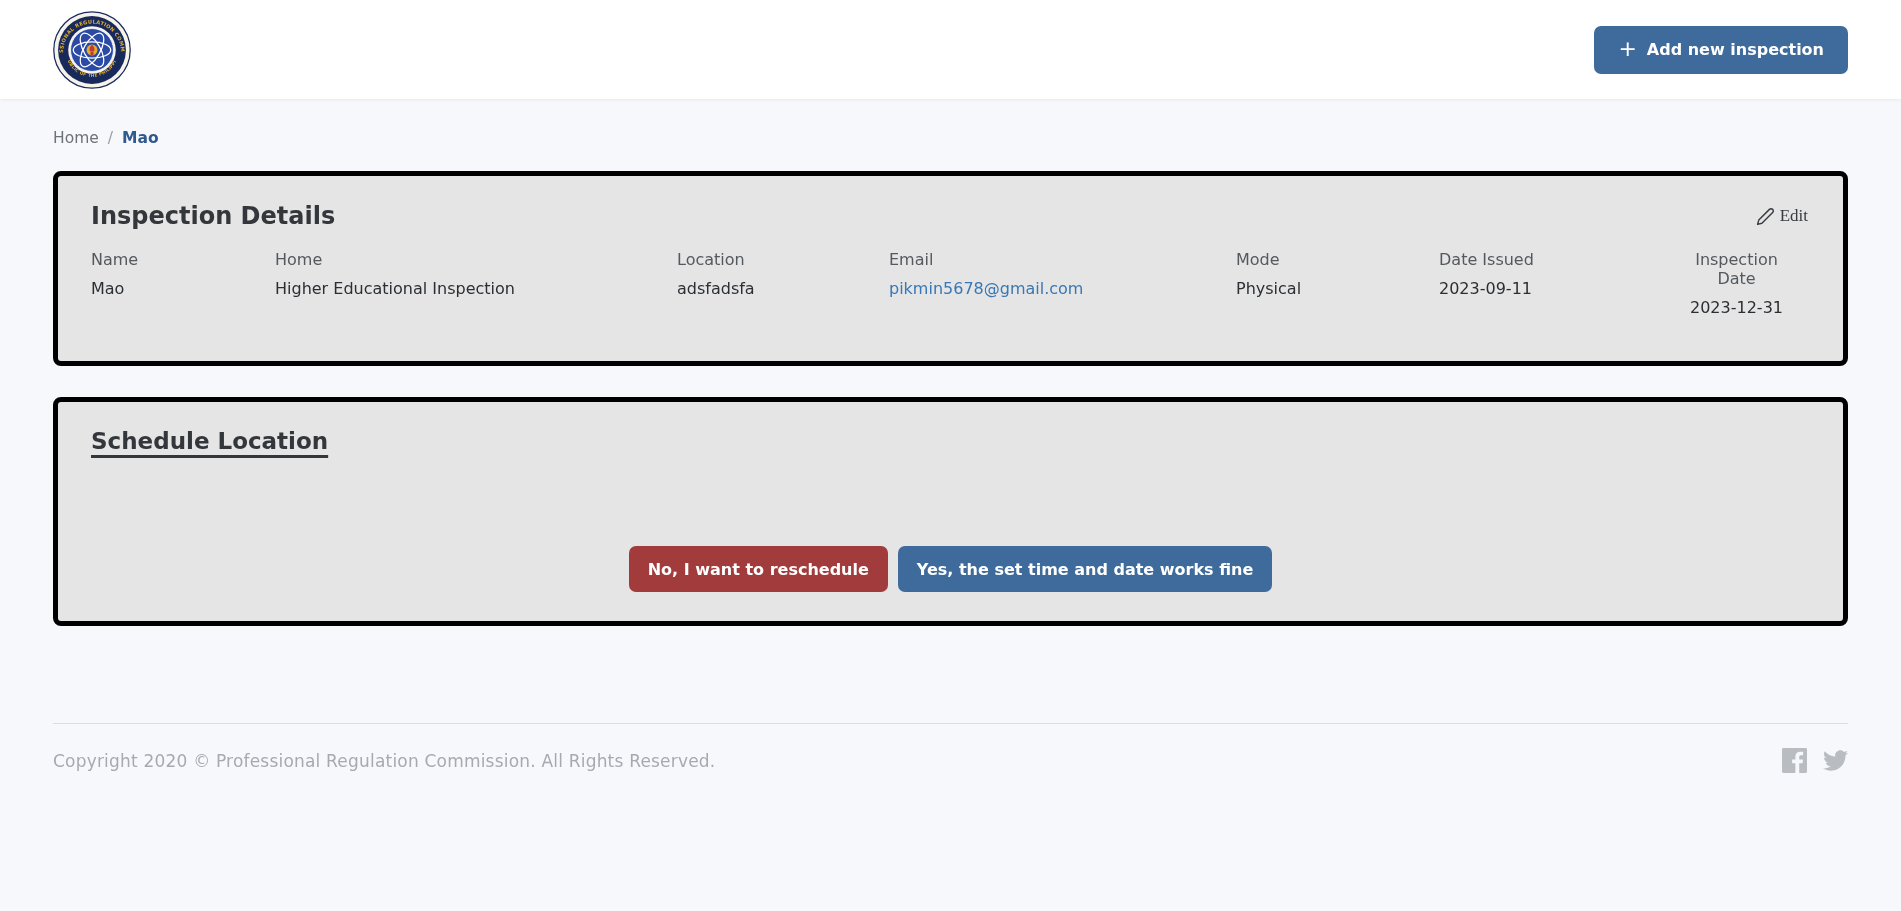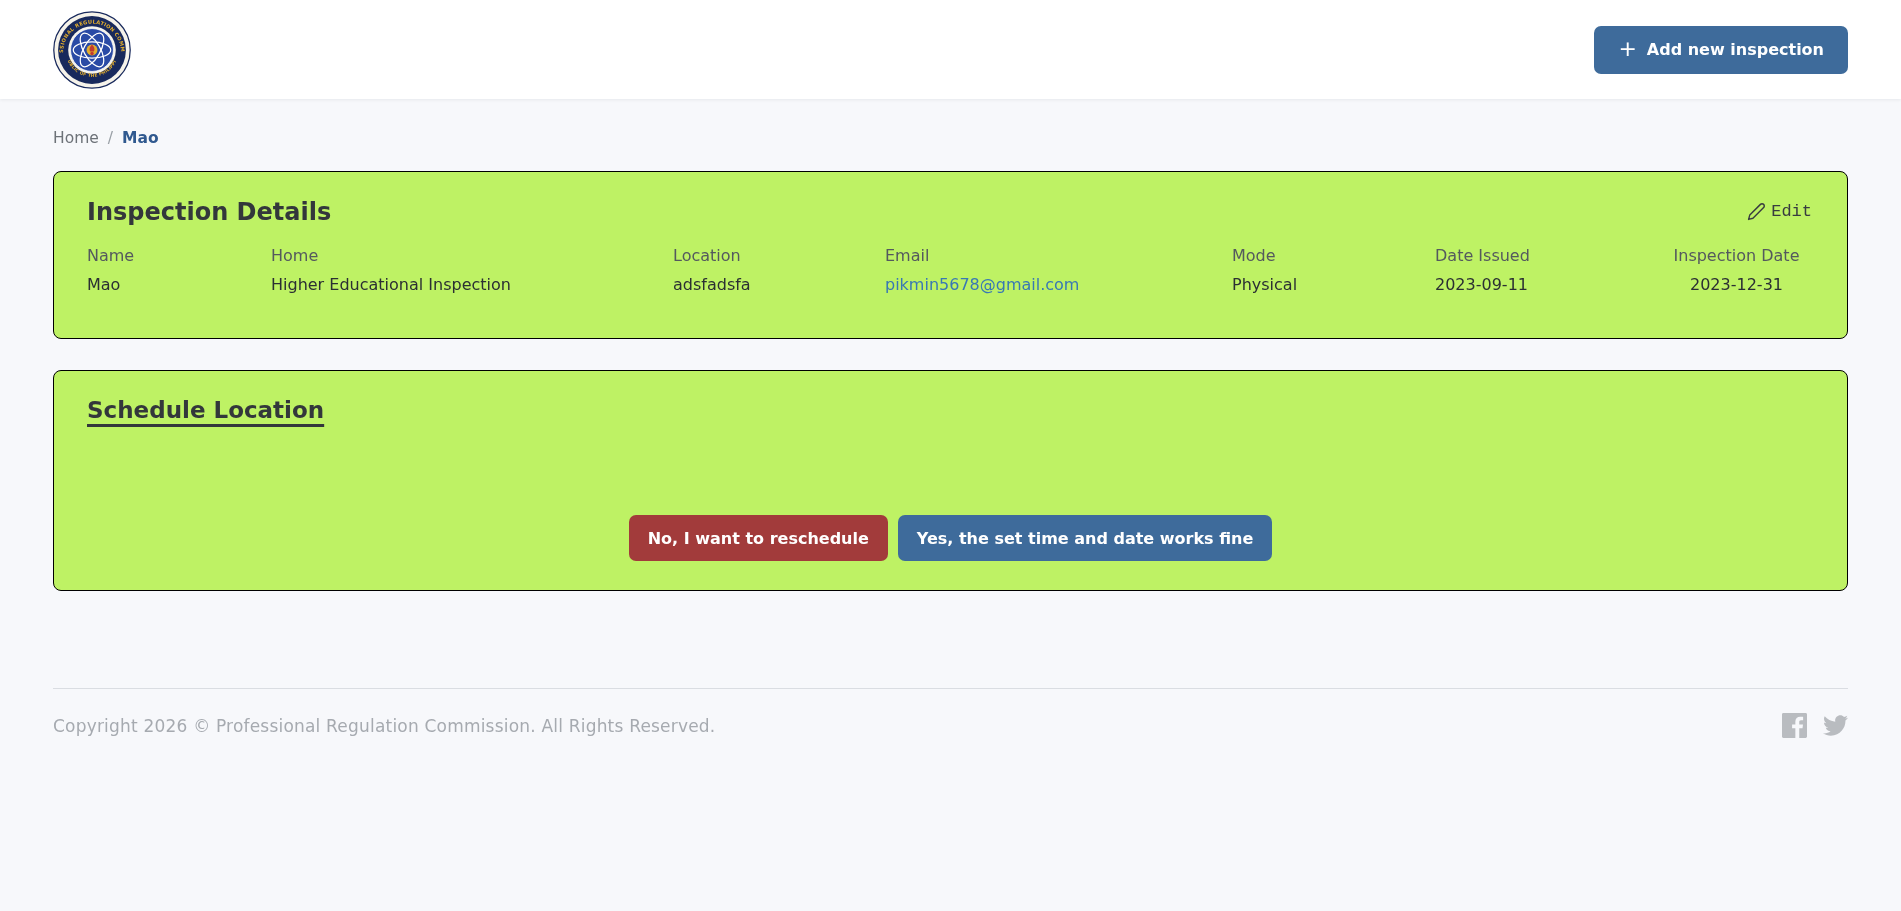--- a/index.html
+++ b/index.html
@@ -39,34 +39,34 @@
   .main { padding: 0 53px; }
   .breadcrumb {
     padding: 30px 0 24px 0;
     font-size: 15.5px; color: #6d7278;
     display: flex; gap: 9px; align-items: center;
   }
   .crumb-home { color: #6d7278; cursor: pointer; }
   .crumb-sep { color: #9aa0a6; }
   .crumb-current { color: #30598f; font-weight: bold; }
   .card {
-    background: #bef264;
-    border: 1px solid #000000;
+    background: #e5e5e5;
+    border: 5px solid #000000;
     border-radius: 8px;
     padding: 26px 33px;
   }
   .card-details { padding-bottom: 44px; }
   .card-head { display: flex; align-items: flex-start; justify-content: space-between; }
   .card-title {
     font-size: 24px; font-weight: bold; color: #33373b;
   }
   .edit-btn {
-    display: inline-flex; align-items: flex-start; gap: 5px;
+    display: inline-flex; align-items: center; gap: 5px;
     background: none; border: none; cursor: pointer;
-    font-family: Liberation Mono, monospace; font-size: 17px; color: #383c40;
+    font-family: Liberation Serif, serif; font-size: 17px; color: #383c40;
     padding: 4px 2px;
   }
   .fields-row { display: flex; margin-top: 20px; }
   .field { padding-right: 12px; }
   .f-name { width: 184px; }
   .f-type { width: 402px; }
   .f-location { width: 212px; }
   .f-email { width: 347px; }
   .f-mode { width: 203px; }
   .f-issued { width: 236px; }
@@ -192,21 +192,21 @@
     <div class="btn-row">
       <button class="btn btn-danger btn-action">No, I want to reschedule</button>
       <button class="btn btn-primary btn-action">Yes, the set time and date works fine</button>
     </div>
   </div>
 </div>
 
 <div class="footer">
   <hr class="footer-divider">
   <div class="footer-row">
-    <div class="copyright">Copyright 2026 © Professional Regulation Commission. All Rights Reserved.</div>
+    <div class="copyright">Copyright 2020 © Professional Regulation Commission. All Rights Reserved.</div>
     <div class="social">
       <span class="social-icon">
         <svg viewBox="0 0 24 24">
             <path d="M22.675 0h-21.35C.593 0 0 .593 0 1.325v21.351C0 23.407.593 24 1.325 24H12.82v-9.294H9.692v-3.622h3.128V8.413c0-3.1 1.893-4.788 4.659-4.788 1.325 0 2.463.099 2.795.143v3.24l-1.918.001c-1.504 0-1.795.715-1.795 1.763v2.313h3.587l-.467 3.622h-3.12V24h6.116c.73 0 1.323-.593 1.323-1.325V1.325C24 .593 23.407 0 22.675 0z"></path>
           </svg>
       </span>
       <span class="social-icon">
         <svg viewBox="0 0 24 24">
             <path d="M23.954 4.569c-.885.389-1.83.654-2.825.775 1.014-.611 1.794-1.574 2.163-2.723-.951.555-2.005.959-3.127 1.184-.896-.959-2.173-1.559-3.591-1.559-2.717 0-4.92 2.203-4.92 4.917 0 .39.045.765.127 1.124C7.691 8.094 4.066 6.13 1.64 3.161c-.427.722-.666 1.561-.666 2.475 0 1.71.87 3.213 2.188 4.096-.807-.026-1.566-.248-2.228-.616v.061c0 2.385 1.693 4.374 3.946 4.827-.413.111-.849.171-1.296.171-.314 0-.615-.03-.916-.086.631 1.953 2.445 3.377 4.604 3.417-1.68 1.319-3.809 2.105-6.102 2.105-.39 0-.779-.023-1.17-.067 2.189 1.394 4.768 2.209 7.557 2.209 9.054 0 13.999-7.496 13.999-13.986 0-.209 0-.42-.015-.63.961-.689 1.8-1.56 2.46-2.548l-.047-.02z"></path>
           </svg>

